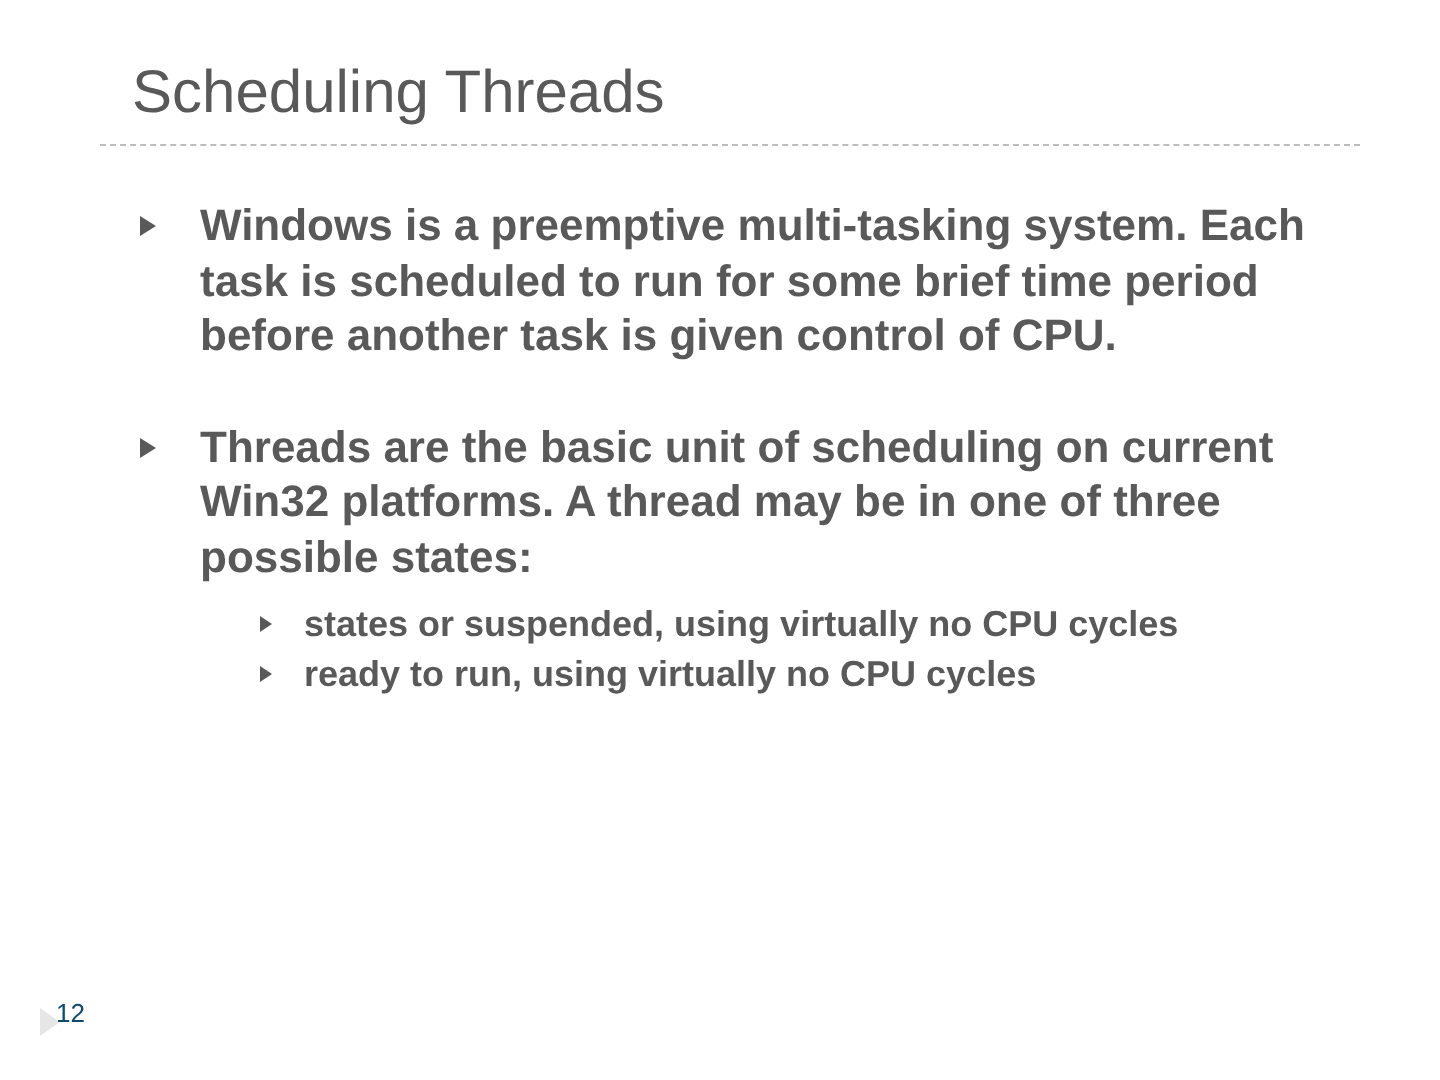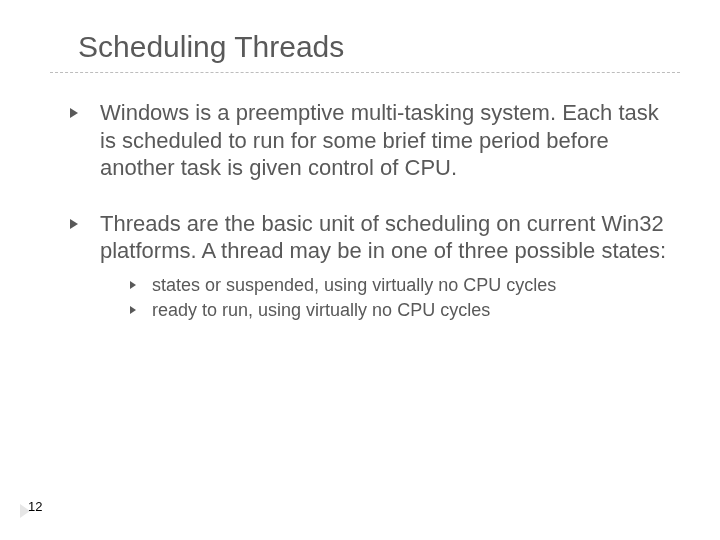--- a/index.html
+++ b/index.html
@@ -12,38 +12,39 @@
       position: relative;
     }
     .slide {
       padding: 30px 40px 20px 50px;
     }
     .title {
       font-size: 30px;
       font-weight: 400;
       color: #595959;
       margin-bottom: 8px;
-      margin-left: 28px;
+      margin-left: 16px;
     }
     .divider {
       border: none;
       border-top: 1.5px dashed #bdbdbd;
       margin-bottom: 26px;
     }
     .bullets {
       list-style: none;
       padding-left: 20px;
     }
     .bullets > li {
       position: relative;
       padding-left: 30px;
       margin-bottom: 28px;
       font-size: 22px;
       line-height: 1.25;
       color: #595959;
+      font-weight: bold;
     }
     .bullets > li::before {
       content: "";
       position: absolute;
       left: 0;
       top: 9px;
       width: 0;
       height: 0;
       border-top: 5px solid transparent;
       border-bottom: 5px solid transparent;
@@ -70,21 +71,21 @@
       height: 0;
       border-top: 4px solid transparent;
       border-bottom: 4px solid transparent;
       border-left: 6px solid #595959;
     }
     .page-number {
       position: absolute;
       left: 28px;
       bottom: 26px;
       font-size: 13px;
-      color: #000000;
+      color: #0c4a6e;
     }
     .side-accent {
       position: absolute;
       left: 20px;
       bottom: 22px;
       width: 0;
       height: 0;
       border-top: 7px solid transparent;
       border-bottom: 7px solid transparent;
       border-left: 10px solid #e6e6e6;

